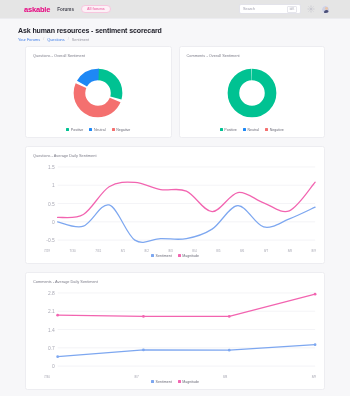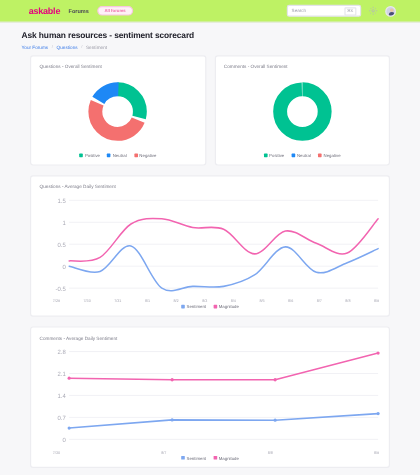--- a/index.html
+++ b/index.html
@@ -8,21 +8,21 @@
     font-family: "Liberation Sans", sans-serif;
     background: #f7f7f9;
     color: #2b2b33;
     -webkit-font-smoothing: antialiased;
     overflow: hidden;
   }
 
   
   .topbar {
     height: 19px;
-    background: #bef264;
+    background: #e5e5e5;
     border-bottom: 1px solid #ececf0;
     display: flex;
     align-items: center;
     padding: 0 8px;
     gap: 7px;
   }
   .logo {
     font-size: 7.5px;
     font-weight: bold;
     letter-spacing: -0.2px;

